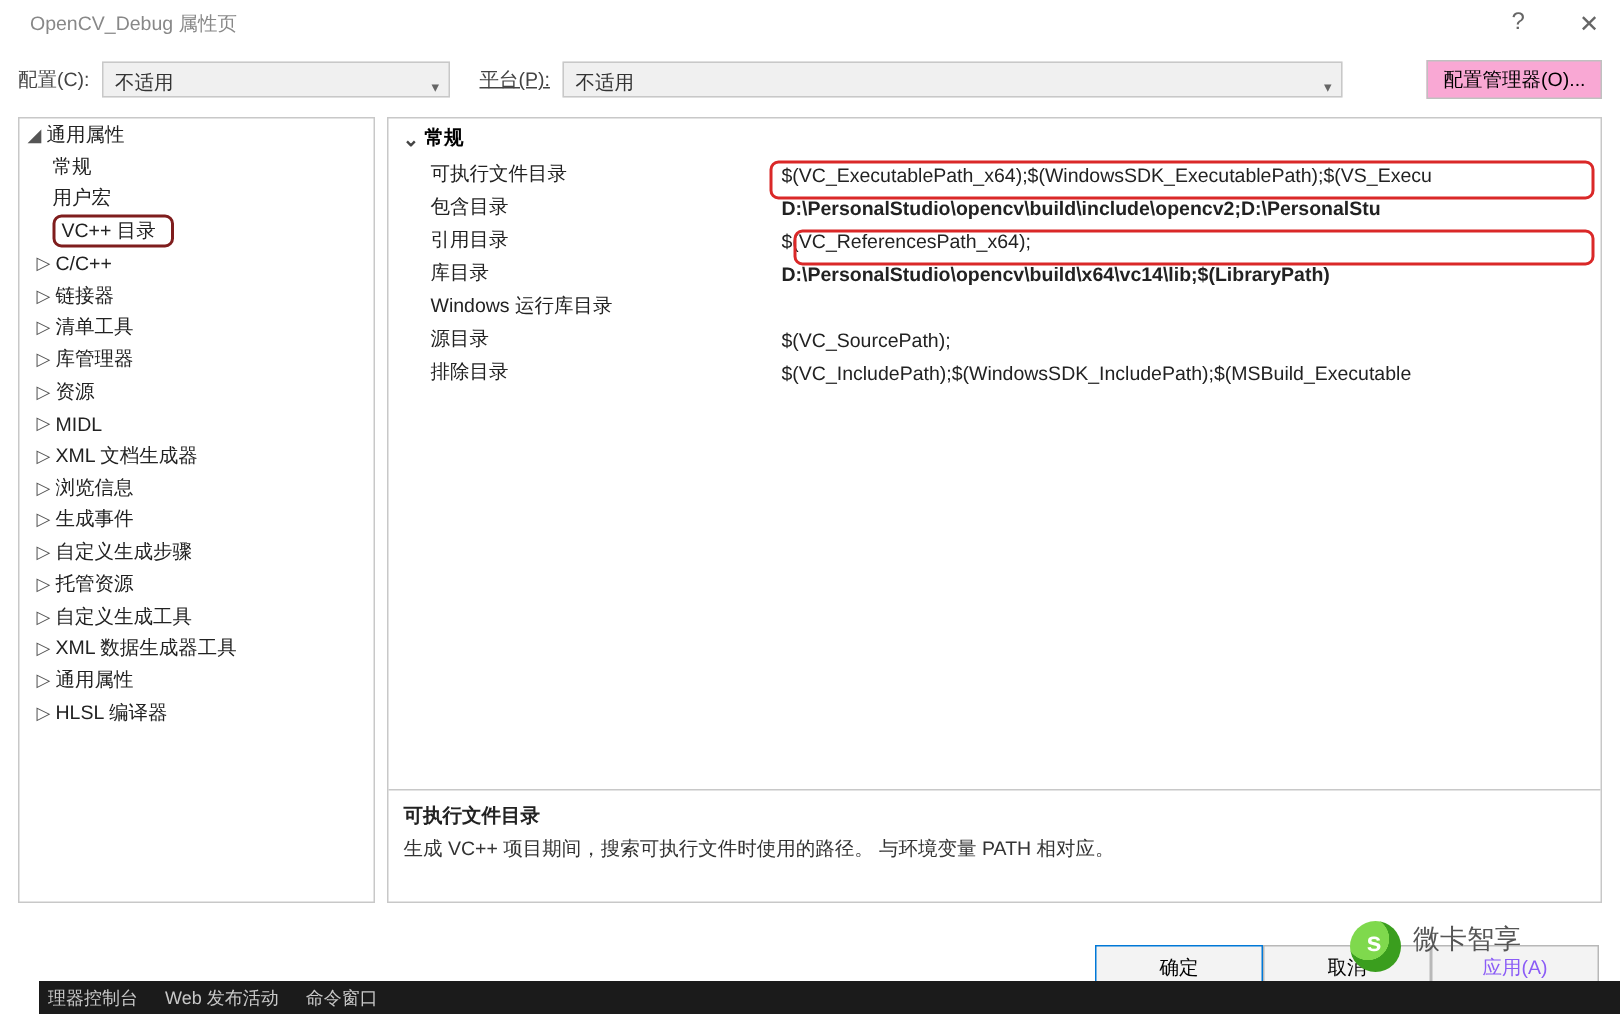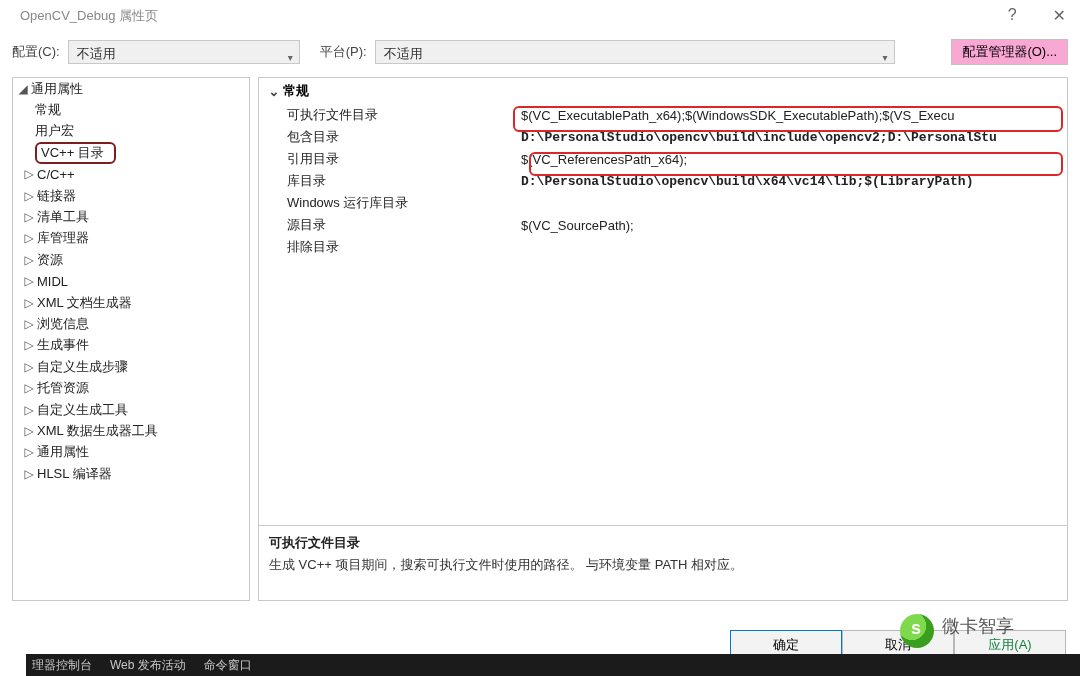--- a/index.html
+++ b/index.html
@@ -29,33 +29,33 @@
     display: inline-block;
   }
 
   .content { flex: 1; display: flex; flex-direction: column; border: 1px solid #c8c8c8; min-width: 0; }
   .prop-area { flex: 1; overflow: hidden; font-size: 13px; }
   .section-hdr { display: flex; align-items: center; padding: 4px 6px; font-weight: bold; }
   .section-hdr .tw { display:inline-block; width:18px; text-align:center; color:#444; }
   .prop-row { display: flex; align-items: center; height: 22px; }
   .prop-label { width: 262px; padding-left: 28px; color: #222; }
   .prop-value { flex: 1; white-space: nowrap; overflow: hidden; color: #222; }
-  .prop-value.bold { font-weight: bold; font-family: Liberation Mono, monospace; }
+  .prop-value.bold { font-weight: bold; }
   .hl-box {
     position: absolute; border: 2.5px solid #da2828; border-radius: 6px;
     pointer-events: none;
   }
   .desc-pane { border-top: 1px solid #c8c8c8; padding: 8px 10px 26px 10px; font-size: 13px; }
   .desc-pane .desc-title { font-weight: bold; margin-bottom: 4px; color: #222; }
   .desc-pane .desc-body { color: #333; }
 
   .footer-btns { position: absolute; right: 14px; bottom: 16px; display: flex; }
   .footer-btns button { width: 112px; height: 30px; font-size: 13px; background: #f3f3f3; border: 1px solid #b8b8b8; cursor: pointer; }
   .footer-btns button.default { border: 1px solid #0078d7; }
-  .footer-btns button[disabled] { color: #15803d; }
+  .footer-btns button[disabled] { color: #8b5cf6; }
 
   .statusbar { position: absolute; left: 0; bottom: 0; height: 22px; width: 100%; background: #1b1b1b; color: #c8c8c8; font-size: 12px; display: flex; align-items: center; padding-left: 6px; gap: 18px; margin-left: 26px; }
 
   .watermark { position: absolute; right: 66px; bottom: 28px; display: flex; align-items: flex-start; gap: 8px; color: #555; font-size: 18px; }
   .wm-ico { width: 34px; height: 34px; border-radius: 50%; background: radial-gradient(circle at 35% 35%, #7fd94d 0 45%, #3a9e1e 46% 100%); position: relative; }
   .wm-ico::after { content: "s"; position: absolute; color: #fff; font-weight: bold; font-size: 18px; left: 11px; top: 4px; }
 </style>
 </head>
 <body>
 
@@ -66,21 +66,21 @@
     <span>✕</span>
   </div>
 </div>
 
 <div class="toolbar">
   <label>配置(C):</label>
   <div class="combo config">
     <span>不适用</span>
     <span class="arrow">▾</span>
   </div>
-  <label style="margin-left:12px;">平台(P):</label>
+  <label style="margin-left:12px;text-decoration:underline;">平台(P):</label>
   <div class="combo platform">
     <span>不适用</span>
     <span class="arrow">▾</span>
   </div>
   <button class="btn-cfgmgr">配置管理器(O)...</button>
 </div>
 
 <div class="main">
 
   <div class="sidebar">
@@ -186,20 +186,21 @@
           </div>
           <div class="prop-row">
             <div class="prop-label">Windows 运行库目录</div>
           </div>
           <div class="prop-row">
             <div class="prop-label">源目录</div>
             <div class="prop-value">$(VC_SourcePath);</div>
           </div>
           <div class="prop-row">
             <div class="prop-label">排除目录</div>
+            <div class="prop-value">$(VC_IncludePath);$(WindowsSDK_IncludePath);$(MSBuild_Executable</div>
           </div>
         </div>
     </div>
 
     <div class="hl-box" style="left:254px; top:28px; width:550px; height:26px;"></div>
     <div class="hl-box" style="left:270px; top:74px; width:534px; height:24px;"></div>
 
     <div class="desc-pane">
       <div class="desc-title">可执行文件目录</div>
       <div class="desc-body">生成 VC++ 项目期间，搜索可执行文件时使用的路径。   与环境变量 PATH 相对应。</div>

